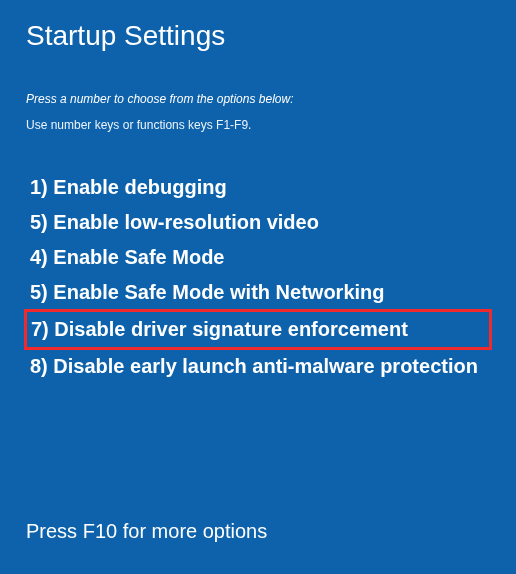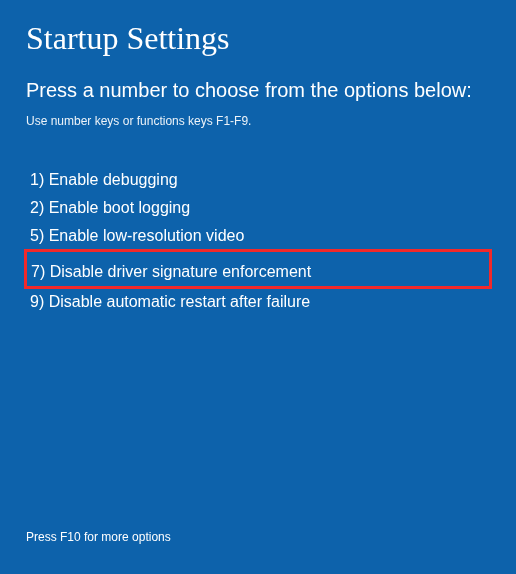--- a/index.html
+++ b/index.html
@@ -12,83 +12,84 @@
       width: 516px;
       height: 574px;
       background-color: #0d62ab;
       font-family: "Segoe UI", Arial, sans-serif;
       color: #ffffff;
       padding: 20px 26px;
       overflow: hidden;
     }
 
     .title {
-      font-size: 32px;
+      font-size: 28px;
       font-weight: 300;
-      margin-bottom: 22px;
+      margin-bottom: 40px;
       letter-spacing: 0px;
-      font-family: Liberation Serif, serif;
     }
 
     .instruction-primary {
-      font-size: 20px;
+      font-size: 12px;
       font-weight: 400;
       margin-bottom: 8px;
+      font-style: italic;
     }
 
     .instruction-secondary {
       font-size: 12px;
       font-weight: 400;
       margin-bottom: 38px;
       color: rgba(255,255,255,0.92);
       margin-top: 12px;
     }
 
     .options {
       display: flex;
       flex-direction: column;
     }
 
     .option-item {
-      font-size: 16px;
-      font-weight: 400;
+      font-size: 20px;
+      font-weight: 700;
       line-height: 1.75;
       padding: 0 4px;
     }
 
     .highlight {
       border: 3px solid #f2292a;
       margin: -1px -2px;
-      padding: 6px 0 0 4px;
+      padding: 0 0 0 4px;
     }
 
     .footer {
       position: absolute;
       bottom: 28px;
       left: 26px;
     }
 
     .footer-line {
-      font-size: 12px;
+      font-size: 20px;
       font-weight: 400;
       line-height: 1.45;
     }
   </style>
 </head>
 <body>
 
 <h1 class="title">Startup Settings</h1>
 
 <p class="instruction-primary">Press a number to choose from the options below:</p>
 
 <p class="instruction-secondary">Use number keys or functions keys F1-F9.</p>
 
 <div class="options">
   <div class="option-item">1) Enable debugging</div>
-  <div class="option-item">2) Enable boot logging</div>
   <div class="option-item">5) Enable low-resolution video</div>
+  <div class="option-item">4) Enable Safe Mode</div>
+  <div class="option-item">5) Enable Safe Mode with Networking</div>
   <div class="option-item highlight">7) Disable driver signature enforcement</div>
-  <div class="option-item">9) Disable automatic restart after failure</div>
+  <div class="option-item">8) Disable early launch anti-malware protection</div>
 </div>
 
 <div class="footer">
   <p class="footer-line">Press F10 for more options</p>
 </div>
 
 </body></html>

